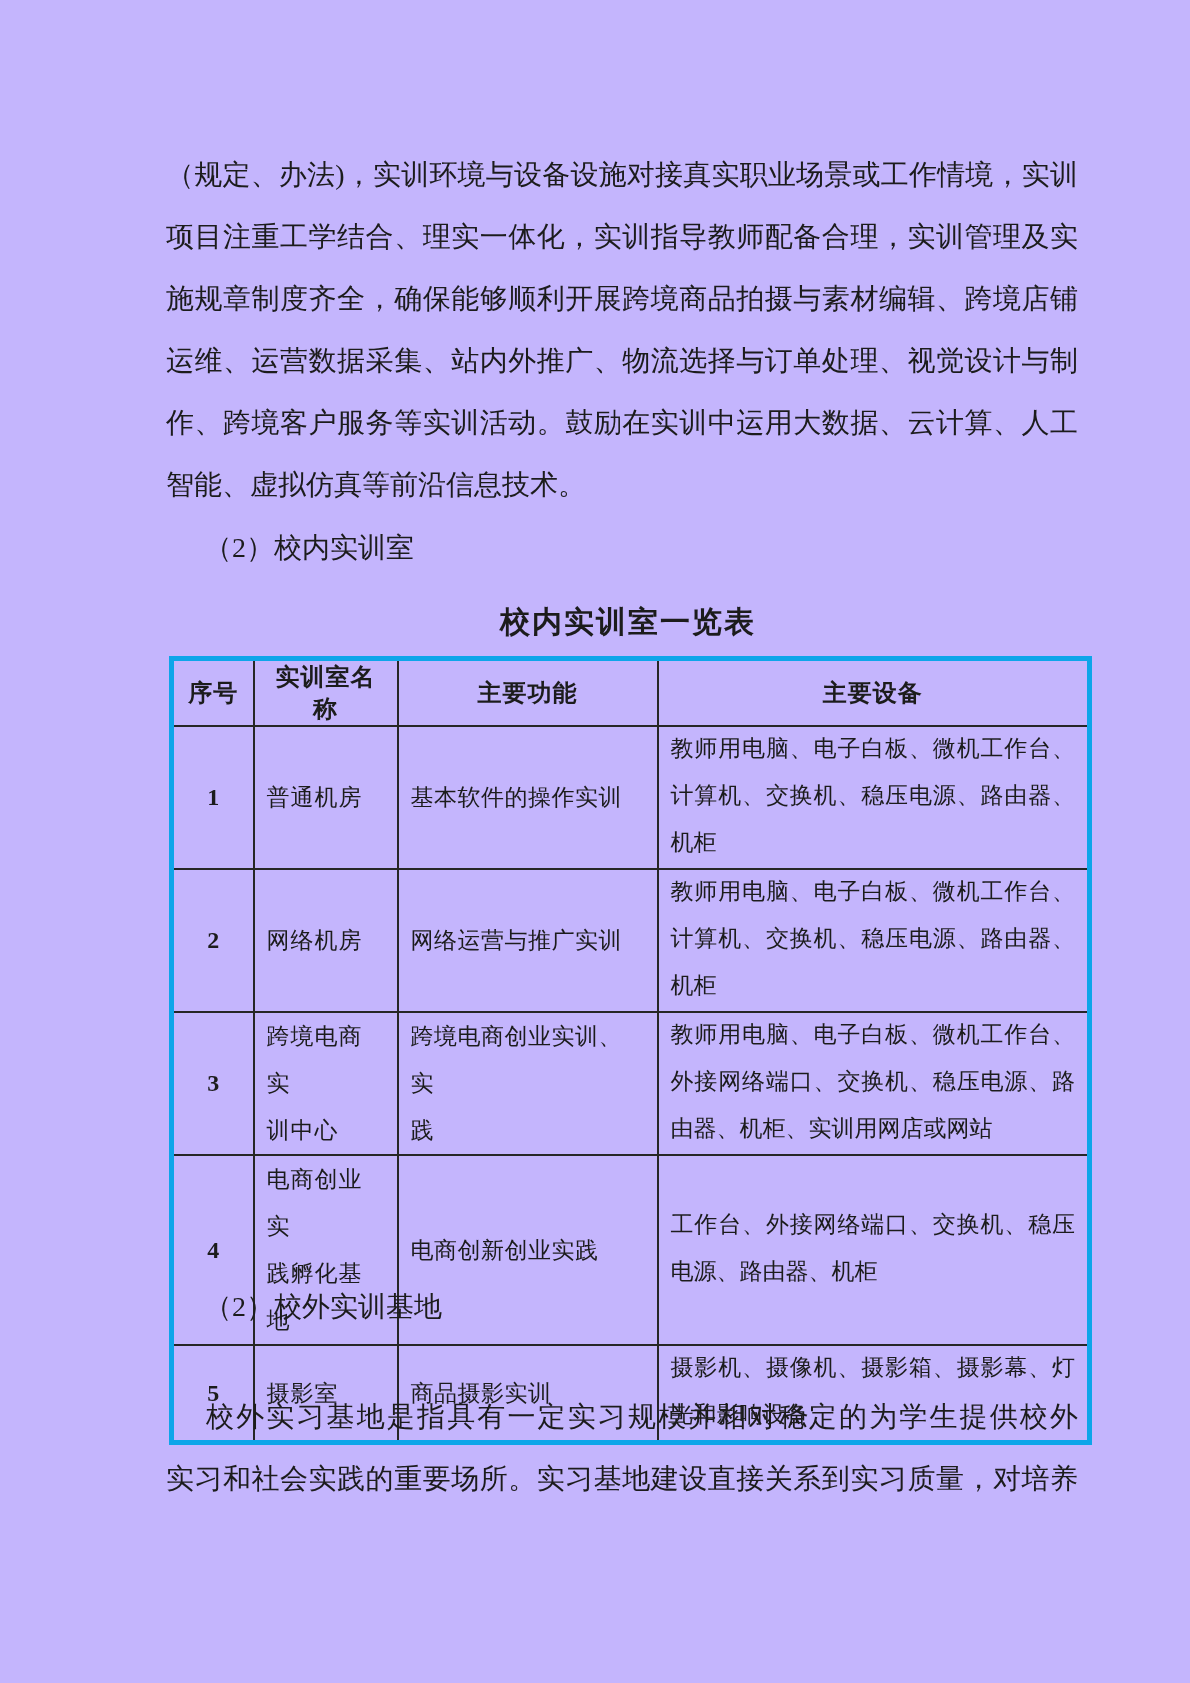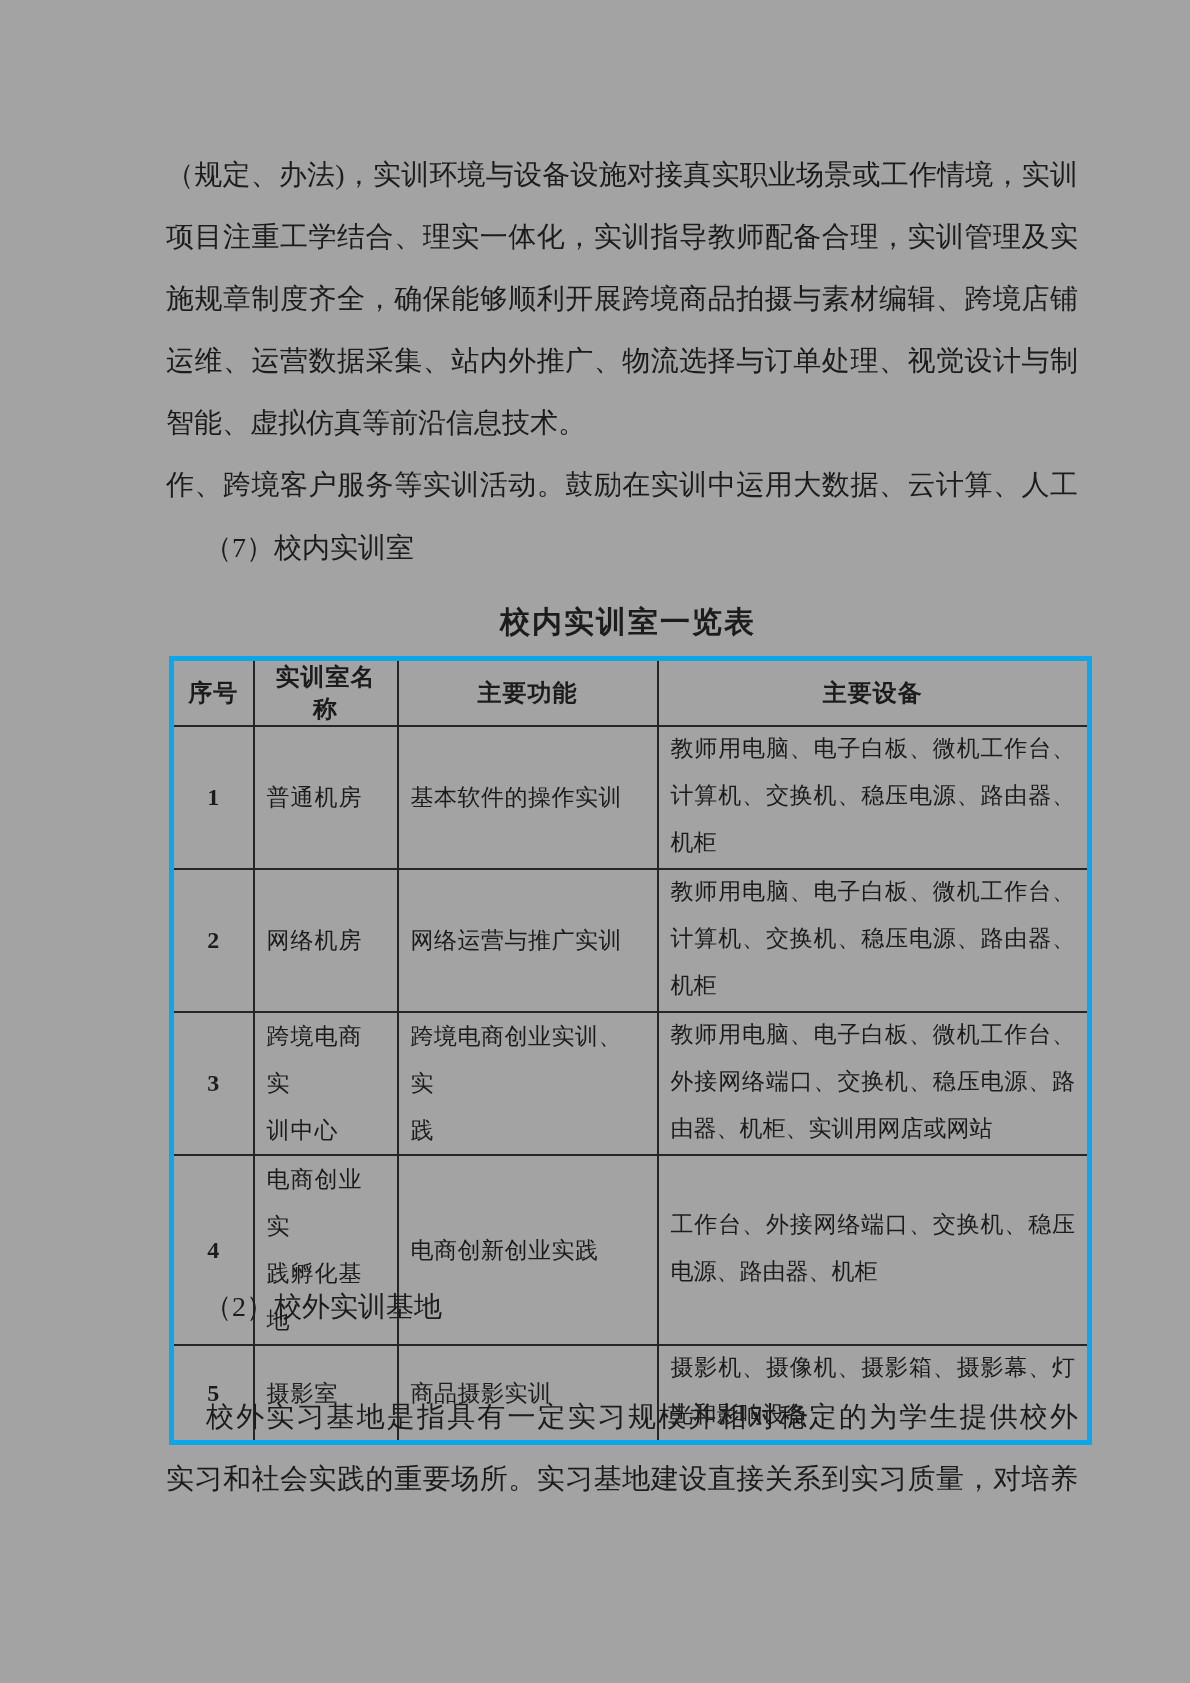--- a/index.html
+++ b/index.html
@@ -1,19 +1,19 @@
 <!DOCTYPE html>
 <html><head>
 <meta charset="utf-8">
 <style>
   html,body { margin:0; padding:0; background:#ffffff; }
   .page {
     position:relative;
     width:1190px; height:1683px;
-    background:#a3a3a3;
+    background:#c4b5fd;
     color:#1c1c1c;
     font-family:"Liberation Serif","DejaVu Serif",serif;
     overflow:hidden;
   }
   .block { position:absolute; }
 
   
   .para { left:166px; width:912px; font-size:28px; line-height:62px; }
   .para .ln { text-align:justify; text-align-last:justify; }
   .para .ln.nj { text-align-last:left !important; }
@@ -74,25 +74,25 @@
 </head>
 <body>
 
 <div class="page">
 
   <div class="block para" id="para-intro">
       <div class="ln">（规定、办法)，实训环境与设备设施对接真实职业场景或工作情境，实训</div>
       <div class="ln">项目注重工学结合、理实一体化，实训指导教师配备合理，实训管理及实</div>
       <div class="ln">施规章制度齐全，确保能够顺利开展跨境商品拍摄与素材编辑、跨境店铺</div>
       <div class="ln">运维、运营数据采集、站内外推广、物流选择与订单处理、视觉设计与制</div>
+      <div class="ln">作、跨境客户服务等实训活动。鼓励在实训中运用大数据、云计算、人工</div>
       <div class="ln nj">智能、虚拟仿真等前沿信息技术。</div>
-      <div class="ln">作、跨境客户服务等实训活动。鼓励在实训中运用大数据、云计算、人工</div>
     </div>
 
-  <div class="block sub-heading" id="heading-1">（7）校内实训室</div>
+  <div class="block sub-heading" id="heading-1">（2）校内实训室</div>
 
   <div class="block" id="table-title">校内实训室一览表</div>
 
   <table id="room-table">
     <colgroup>
       <col style="width:82px">
       <col style="width:144px">
       <col style="width:260px">
       <col style="width:432px">
     </colgroup>

